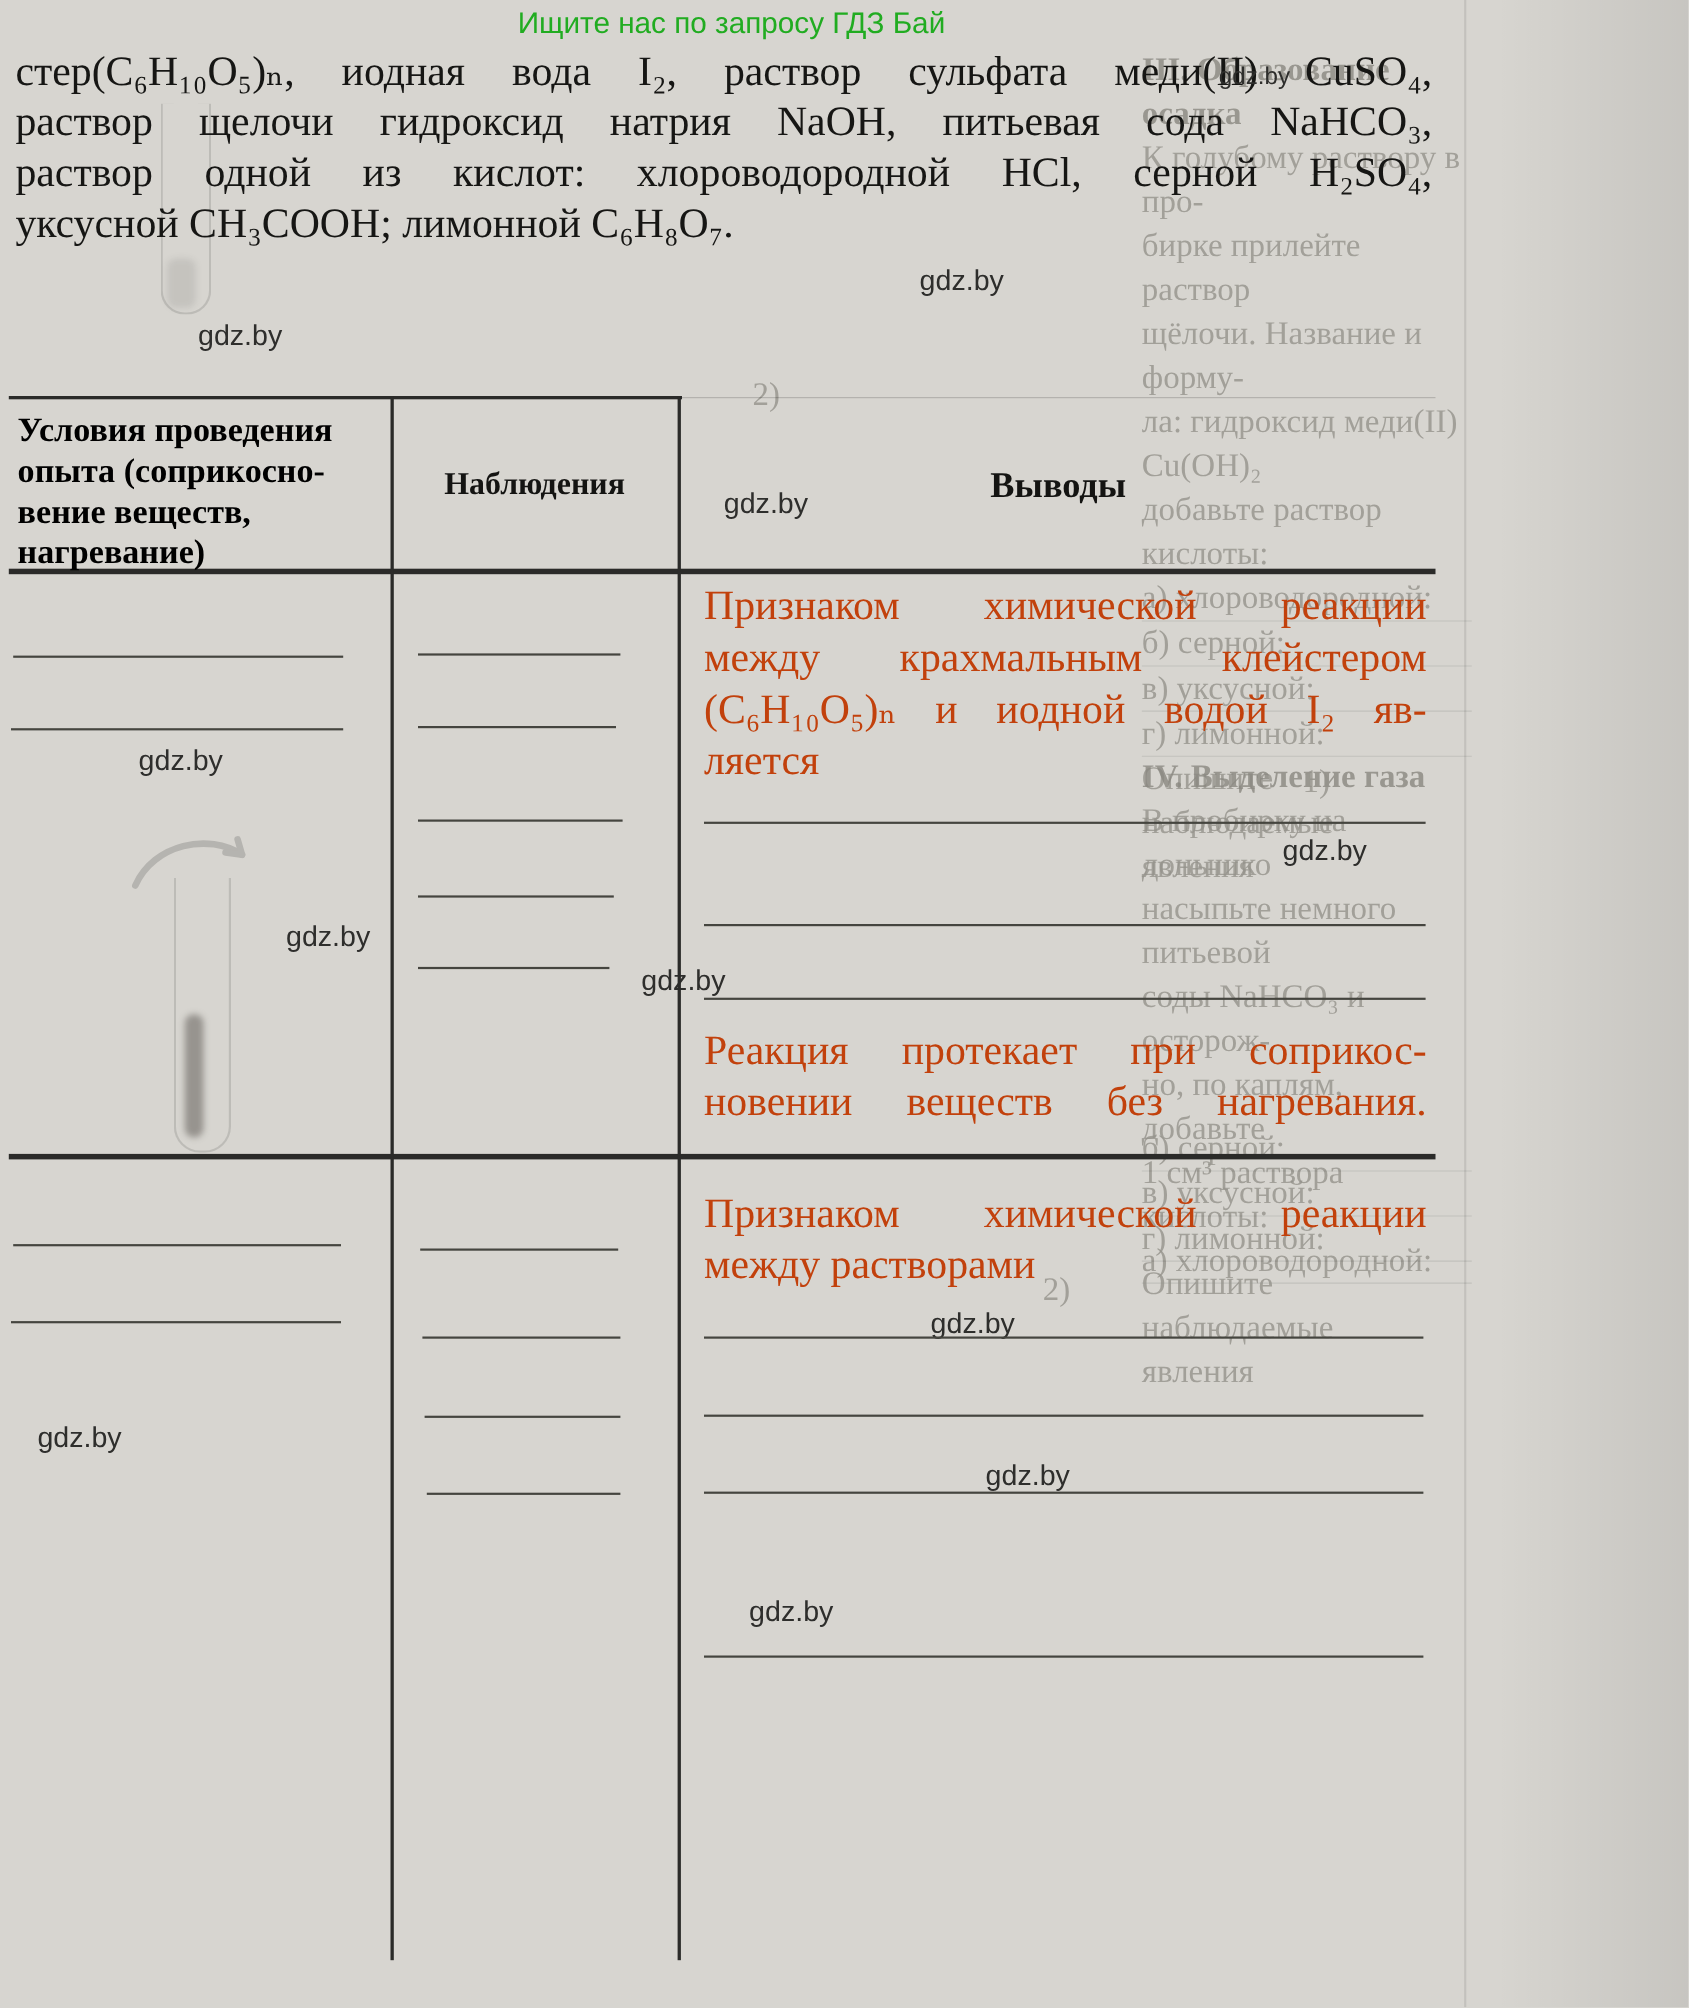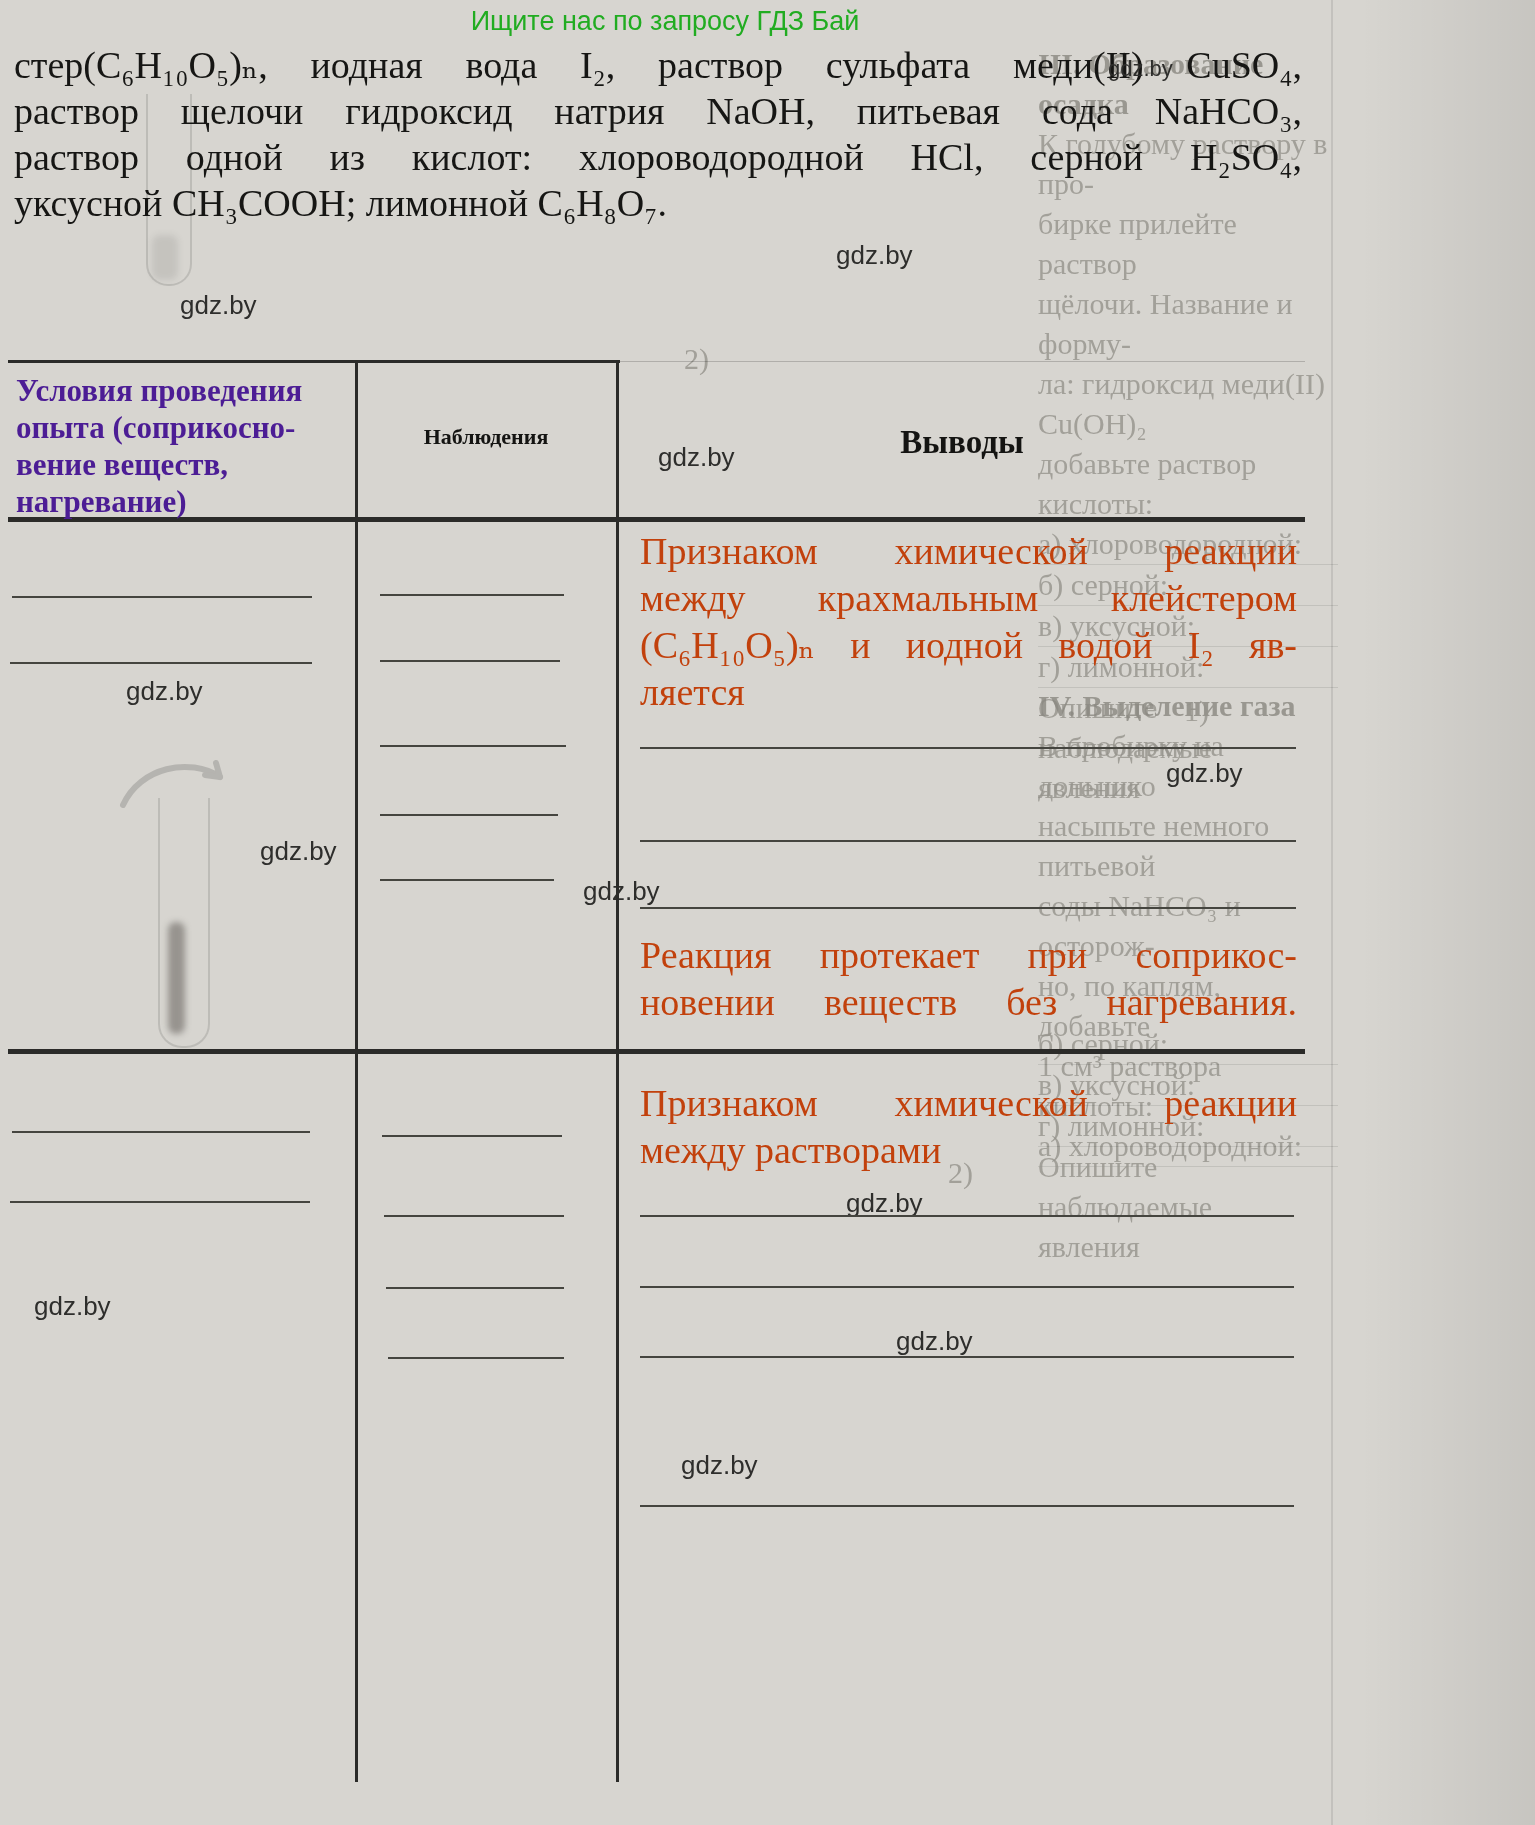--- a/index.html
+++ b/index.html
@@ -25,23 +25,23 @@
   .bh{font-weight:bold;color:#8a8881;}
   .bu{border-bottom:1px solid rgba(0,0,0,0.12);}
   .bmark{position:absolute;font-size:30px;color:#95938c;opacity:.8;filter:blur(.5px);}
 
   .hline,.vline,.bl{position:absolute;}
   .hline{background:#2b2b29;}
   .vline{background:#2b2b29;}
   .bl{height:2px;background:#45453f;}
 
   .c1h{position:absolute;left:16px;top:372px;width:334px;font-weight:bold;
-       font-size:31px;line-height:37px;white-space:pre-line;color:#4c1d95;}
+       font-size:31px;line-height:37px;white-space:pre-line;color:#000000;}
   .c2h{position:absolute;left:359px;top:424px;width:254px;text-align:center;
-       font-weight:bold;font-size:22px;color:#141412;}
+       font-weight:bold;font-size:29px;color:#141412;}
   .c3h{position:absolute;left:622px;top:424px;width:680px;text-align:center;
        font-weight:bold;font-size:33px;color:#141412;}
 
   .cell{position:absolute;width:657px;font-size:38px;line-height:47px;color:#c2410c;}
   .cline{height:47px;overflow:hidden;}
 
   .footer{position:absolute;top:1788px;left:0;width:1330px;text-align:center;
           font-family:"Liberation Sans","DejaVu Sans",sans-serif;
           font-size:26px;color:#4444c4;}
 

